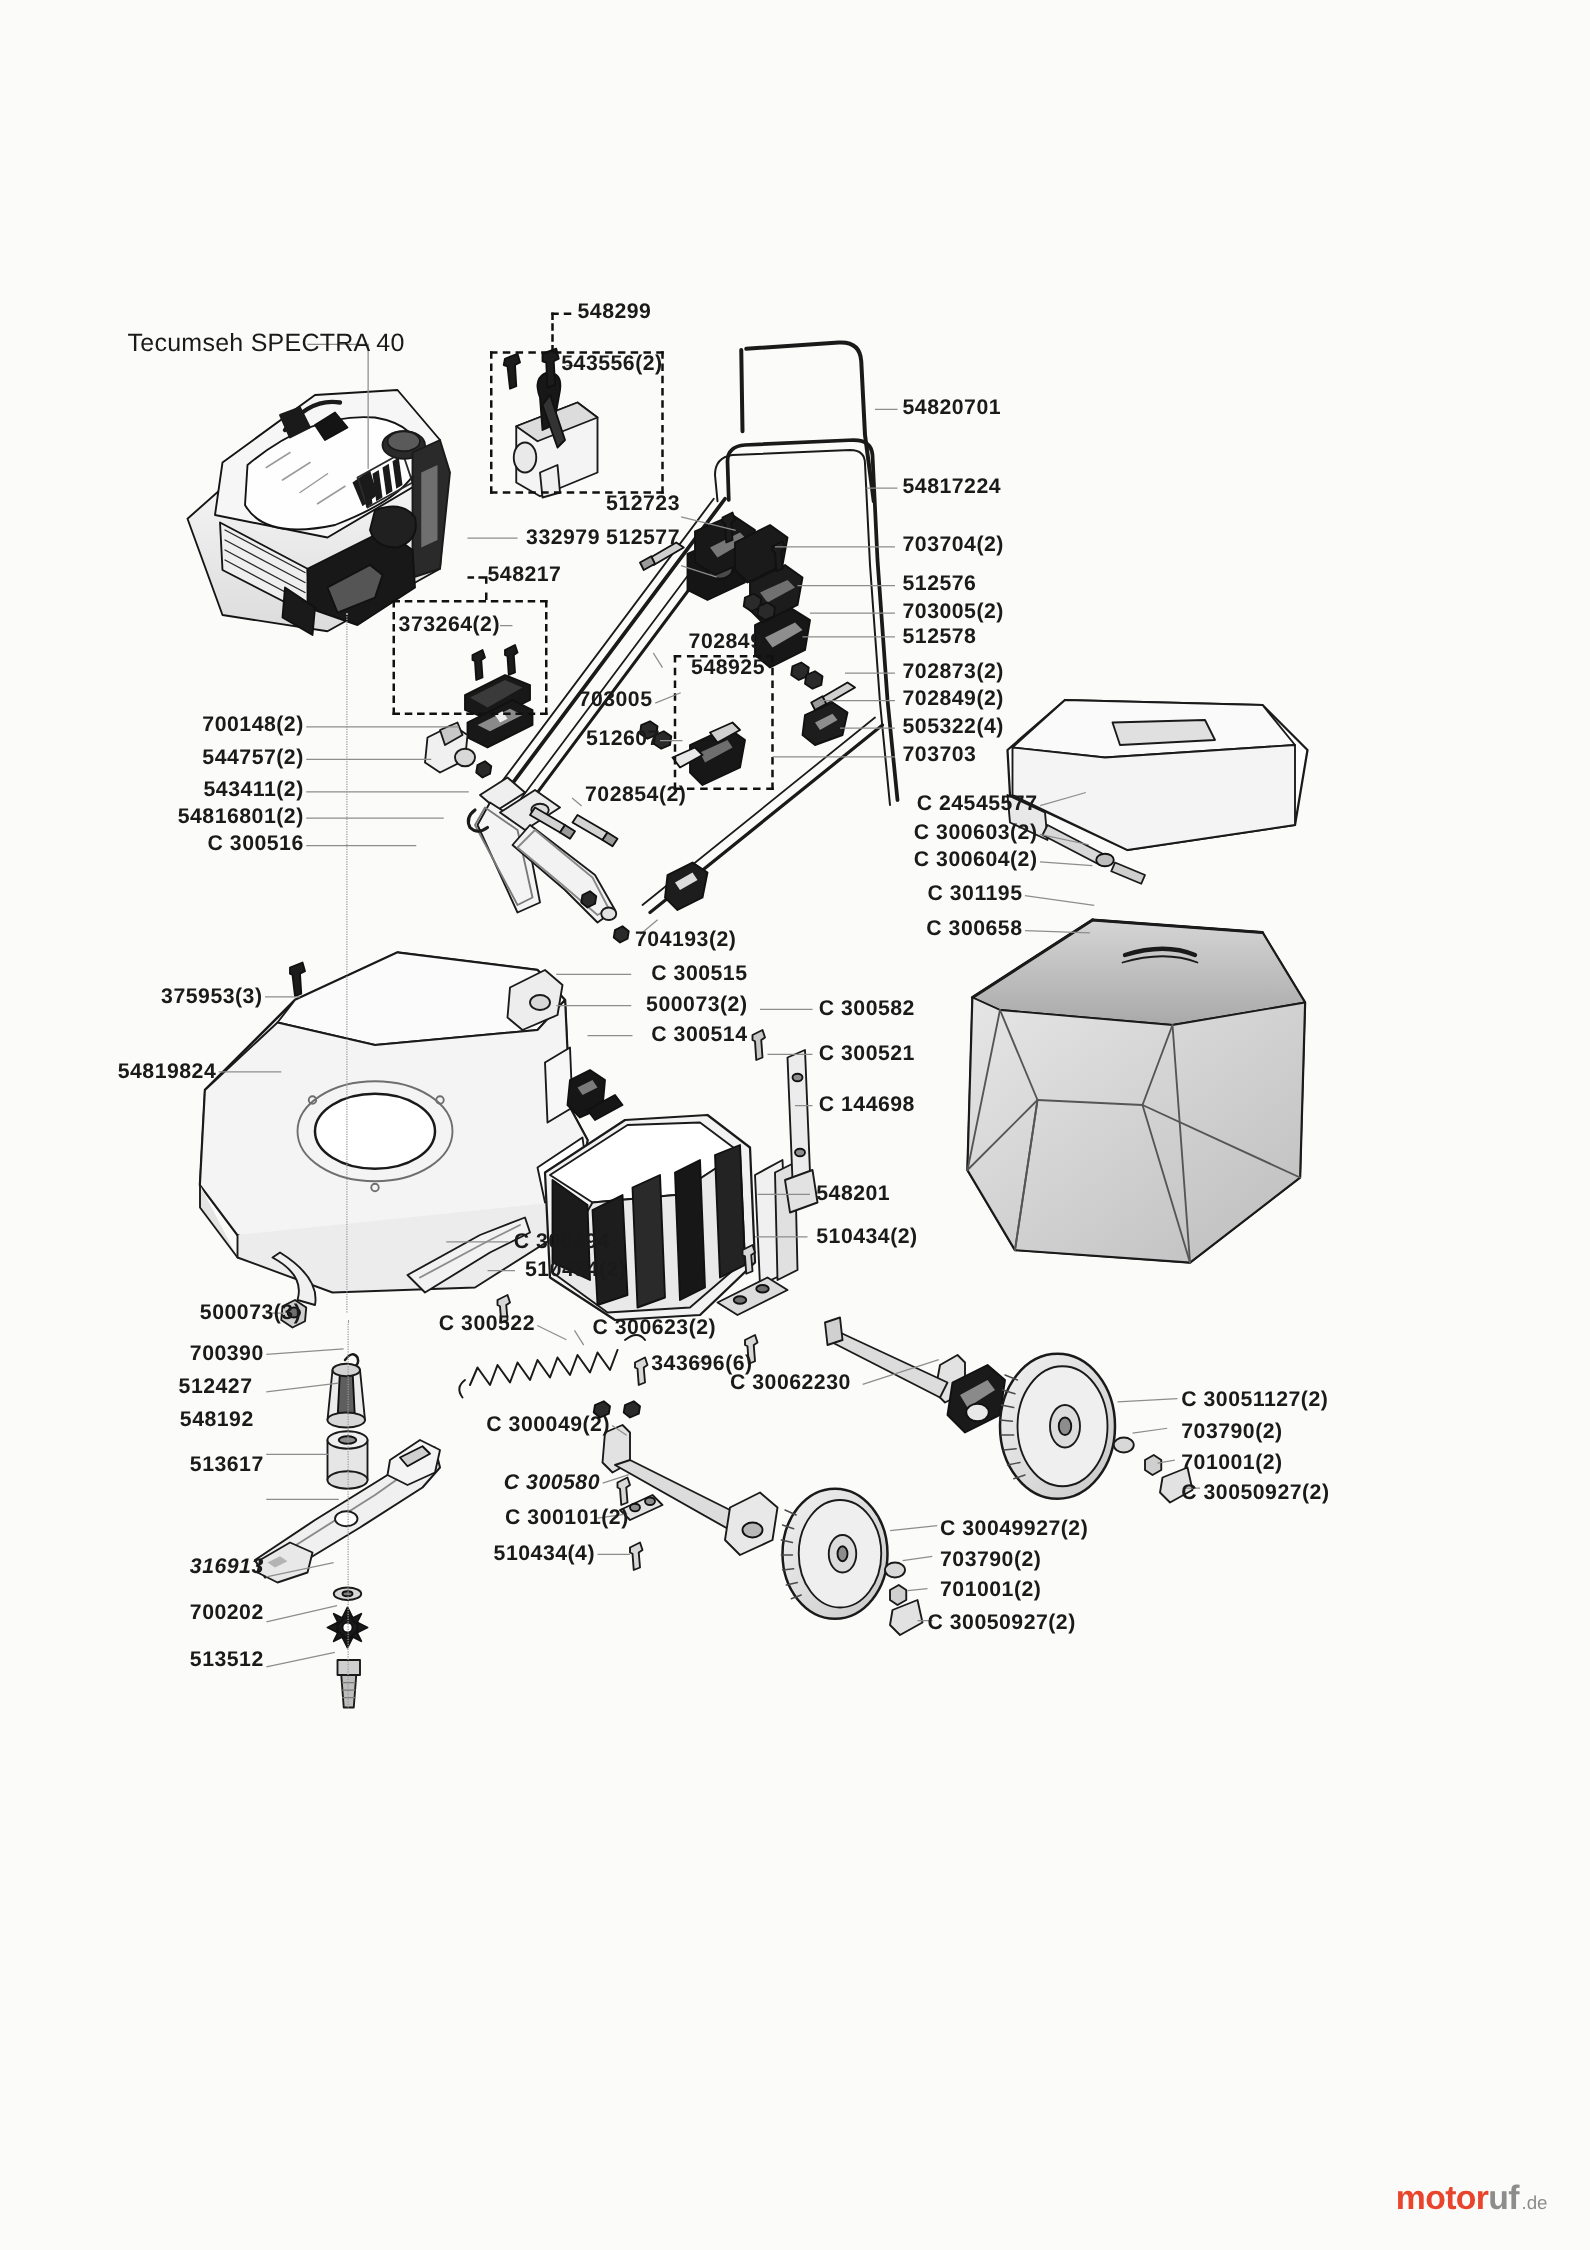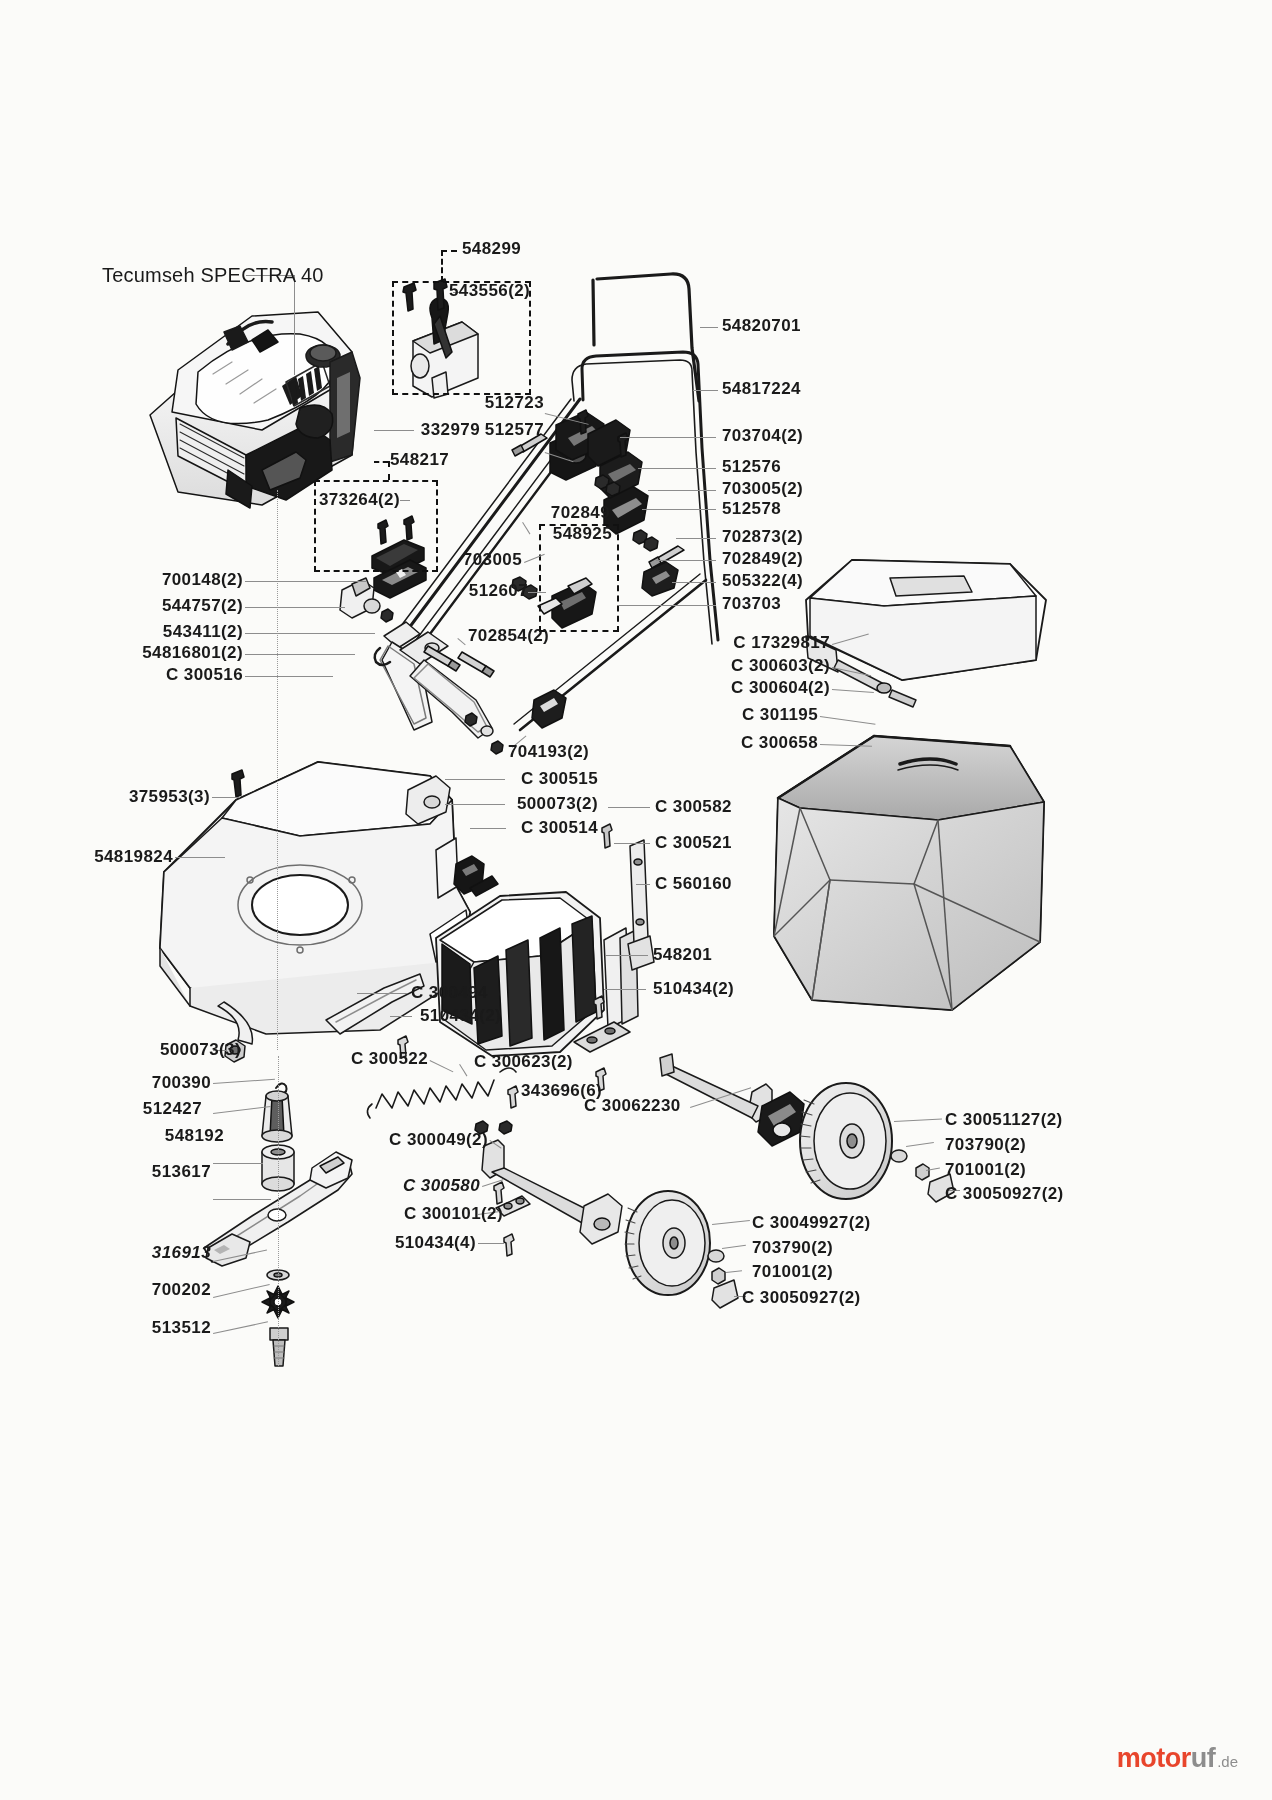--- a/index.html
+++ b/index.html
@@ -556,41 +556,41 @@
   <div class="lbl" style="left:508px;top:742px;">704193(2)</div>
   <div class="lbl r" style="left:598px;top:769px;">C 300515</div>
   <div class="lbl r" style="left:598px;top:794px;">500073(2)</div>
   <div class="lbl r" style="left:598px;top:818px;">C 300514</div>
 
   <div class="lbl r" style="left:210px;top:787px;">375953(3)</div>
   <div class="lbl r" style="left:173px;top:847px;">54819824</div>
 
   <div class="lbl" style="left:655px;top:797px;">C 300582</div>
   <div class="lbl" style="left:655px;top:833px;">C 300521</div>
-  <div class="lbl" style="left:655px;top:874px;">C 560160</div>
+  <div class="lbl" style="left:655px;top:874px;">C 144698</div>
 
   <div class="lbl" style="left:653px;top:945px;">548201</div>
   <div class="lbl" style="left:653px;top:979px;">510434(2)</div>
   <div class="lbl" style="left:411px;top:983px;">C 300494</div>
   <div class="lbl" style="left:420px;top:1006px;">510434(2)</div>
   <div class="lbl r" style="left:428px;top:1049px;">C 300522</div>
   <div class="lbl" style="left:474px;top:1052px;">C 300623(2)</div>
   <div class="lbl" style="left:485px;top:1081px;padding-left:36px;">343696(6)</div>
   <div class="lbl" style="left:584px;top:1096px;">C 30062230</div>
 
   <div class="lbl r" style="left:241px;top:1040px;">500073(3)</div>
   <div class="lbl r" style="left:211px;top:1073px;">700390</div>
   <div class="lbl r" style="left:202px;top:1099px;">512427</div>
-  <div class="lbl r" style="left:224px;top:1126px;">548192</div>
+  <div class="lbl r" style="left:203px;top:1126px;">548192</div>
   <div class="lbl r" style="left:211px;top:1162px;">513617</div>
   <div class="lbl r" style="left:211px;top:1243px;font-style:italic;">316913</div>
   <div class="lbl r" style="left:211px;top:1280px;">700202</div>
   <div class="lbl r" style="left:211px;top:1318px;">513512</div>
 
-  <div class="lbl r" style="left:830px;top:633px;">C 17329817</div>
+  <div class="lbl r" style="left:830px;top:633px;">C 24545577</div>
   <div class="lbl r" style="left:830px;top:656px;">C 300603(2)</div>
   <div class="lbl r" style="left:830px;top:678px;">C 300604(2)</div>
   <div class="lbl r" style="left:818px;top:705px;">C 301195</div>
   <div class="lbl r" style="left:818px;top:733px;">C 300658</div>
 
   <div class="lbl" style="left:945px;top:1110px;">C 30051127(2)</div>
   <div class="lbl" style="left:945px;top:1135px;">703790(2)</div>
   <div class="lbl" style="left:945px;top:1160px;">701001(2)</div>
   <div class="lbl" style="left:945px;top:1184px;">C 30050927(2)</div>
 

